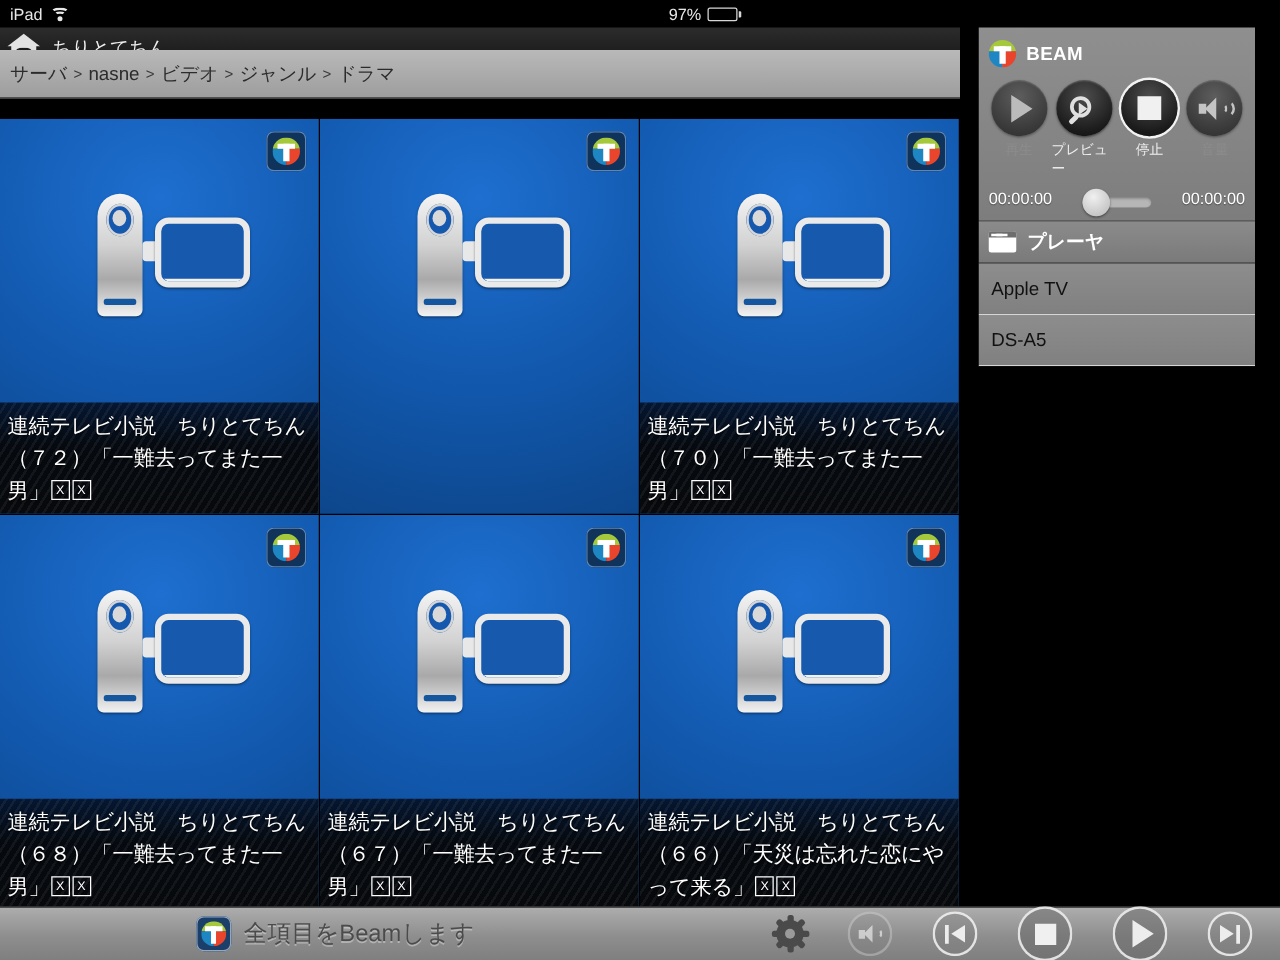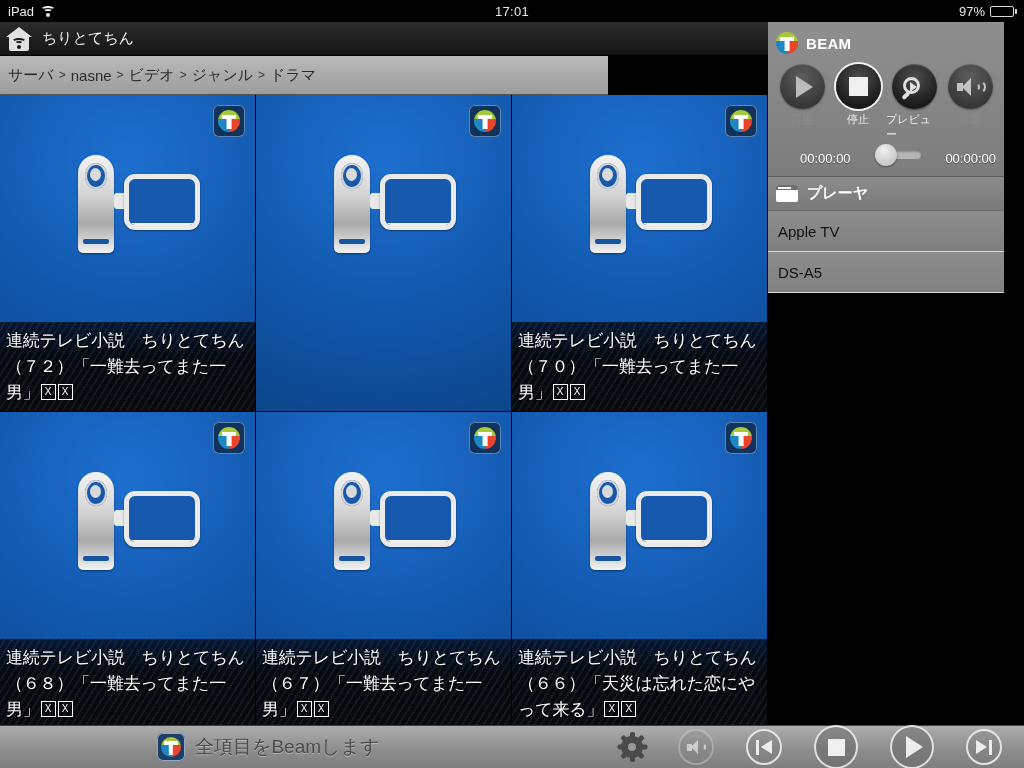--- a/index.html
+++ b/index.html
@@ -51,21 +51,21 @@
   .home-icon .sig i { position: absolute; border: 2px solid #1b1b1b; border-bottom: none;
       border-left-color: transparent; border-right-color: transparent; border-radius: 50% 50% 0 0;
       left: 50%; transform: translateX(-50%); }
   .home-icon .sig i:nth-child(1) { width: 15px; height: 8px; top: 0; }
   .home-icon .sig i:nth-child(2) { width: 8px; height: 5px; top: 3px; }
   .home-icon .sig i:nth-child(3) { width: 4px; height: 4px; top: 7px; background: #1b1b1b; border: none; border-radius: 50%; }
   .title-text { font-size: 15px; color: #f0f0f0; }
 
   
   .breadcrumb {
-    position: absolute; left: 0; top: 56px; width: 608px; height: 39px;
+    position: absolute; left: 0; top: 40px; width: 768px; height: 39px;
     background: linear-gradient(#b9b9b9, #9d9d9d);
     border-bottom: 1px solid #555;
     display: flex; align-items: center; padding-left: 8px;
     font-size: 15px; color: #2b2b2b;
   }
   .crumb { white-space: nowrap; }
   .crumb-sep { margin: 0 5px; font-size: 12px; color: #3a3a3a; }
 
   
   .grid {
@@ -145,20 +145,21 @@
   }
   .tofu { display: inline-block; width: 15px; height: 16px; vertical-align: -2px;
           border: 1px solid #fff; margin: 0 1px; position: relative; font-size: 9px;
           line-height: 14px; text-align: center; overflow: hidden; }
   .tofu::before { content: "X"; font-size: 10px; color: #fff; }
 
   
   .sidebar {
     position: absolute; left: 768px; top: 22px; width: 236px; height: 703px;
     background: #000;
+    padding-left: 15px;
   }
   .beam-panel {
     background: linear-gradient(#8f8f8f, #7d7d7d);
     padding: 6px 0 8px 0;
     border-bottom: 1px solid #5d5d5d;
   }
   .beam-head { display: flex; align-items: center; gap: 8px; padding: 4px 0 6px 8px; }
   .beam-head .label { color: #fff; font-size: 15px; font-weight: bold; letter-spacing: .3px; }
   .beam-buttons { display: flex; justify-content: space-around; padding: 4px 6px 0 6px; }
   .bbtn { width: 56px; display: flex; flex-direction: column; align-items: center; gap: 3px; }
@@ -185,21 +186,21 @@
       border-left-color: transparent; border-top-color: transparent; border-bottom-color: transparent; }
   .ic-vol .w1 { width: 8px; height: 8px; left: 15px; top: 6px; }
   .ic-vol .w2 { width: 14px; height: 14px; left: 15px; top: 3px; }
   .ic-prev { position: relative; width: 24px; height: 20px; }
   .ic-prev .glass { position: absolute; left: 1px; top: 0; width: 17px; height: 17px;
       border: 3px solid #e0e0e0; border-radius: 50%; }
   .ic-prev .stick { position: absolute; left: 2px; top: 14px; width: 4px; height: 9px;
       background: #e0e0e0; transform: rotate(45deg); border-radius: 2px; }
   .ic-prev .tri { position: absolute; left: 8px; top: 5px; width: 0; height: 0;
       border-left: 7px solid #e0e0e0; border-top: 5px solid transparent; border-bottom: 5px solid transparent; }
-  .timeline { display: flex; align-items: flex-start; gap: 24px; padding: 9px 8px 2px 8px; margin-left: 24px; }
+  .timeline { display: flex; align-items: flex-end; gap: 24px; padding: 9px 8px 2px 8px; }
   .tl-time { font-size: 13px; color: #fff; text-shadow: 0 1px 1px rgba(0,0,0,.4); }
   .tl-track { flex: 1; height: 8px; background: #b6b6b6; border-radius: 4px; position: relative;
               box-shadow: inset 0 1px 2px rgba(0,0,0,.25); }
   .tl-knob { position: absolute; left: 0; top: -7px; width: 22px; height: 22px; border-radius: 50%;
              background: radial-gradient(circle at 40% 30%, #f0f0f0, #b7b7b7);
              box-shadow: 0 1px 2px rgba(0,0,0,.45); }
 
   .sec-head {
     background: linear-gradient(#8b8b8b, #7a7a7a);
     display: flex; align-items: center; gap: 9px;
@@ -288,21 +289,20 @@
 
   <div class="statusbar">
     <div class="sb-left">
       <span>iPad</span>
       <span class="wifi">
           <i></i>
           <i></i>
           <i></i>
         </span>
     </div>
-    <div class="sb-center">17:01</div>
     <div class="sb-right">
       <span>97%</span>
       <span class="batt">
         <span class="batt-body"><span class="batt-fill" style="width:97%"></span></span>
         <span class="batt-cap"></span>
       </span>
     </div>
   </div>
 
   <div class="titlebar">
@@ -544,34 +544,34 @@
       </div>
 
       <div class="beam-buttons">
         <div class="bbtn">
           <div class="bcircle dim">
               <span class="ic-play"></span>
             </div>
           <div class="bl dim">再生</div>
         </div>
         <div class="bbtn">
-          <div class="bcircle active">
-              <span class="ic-stop"></span>
-            </div>
-          <div class="bl">停止</div>
-        </div>
-        <div class="bbtn">
           <div class="bcircle">
             <span class="ic-prev">
                 <span class="glass"></span>
                 <span class="stick"></span>
                 <span class="tri"></span>
               </span>
           </div>
           <div class="bl">プレビュー</div>
+        </div>
+        <div class="bbtn">
+          <div class="bcircle active">
+              <span class="ic-stop"></span>
+            </div>
+          <div class="bl">停止</div>
         </div>
         <div class="bbtn">
           <div class="bcircle dim">
             <span class="ic-vol">
                 <span class="spk"></span>
                 <span class="cone"></span>
                 <span class="w w1"></span>
                 <span class="w w2"></span>
               </span>
           </div>

